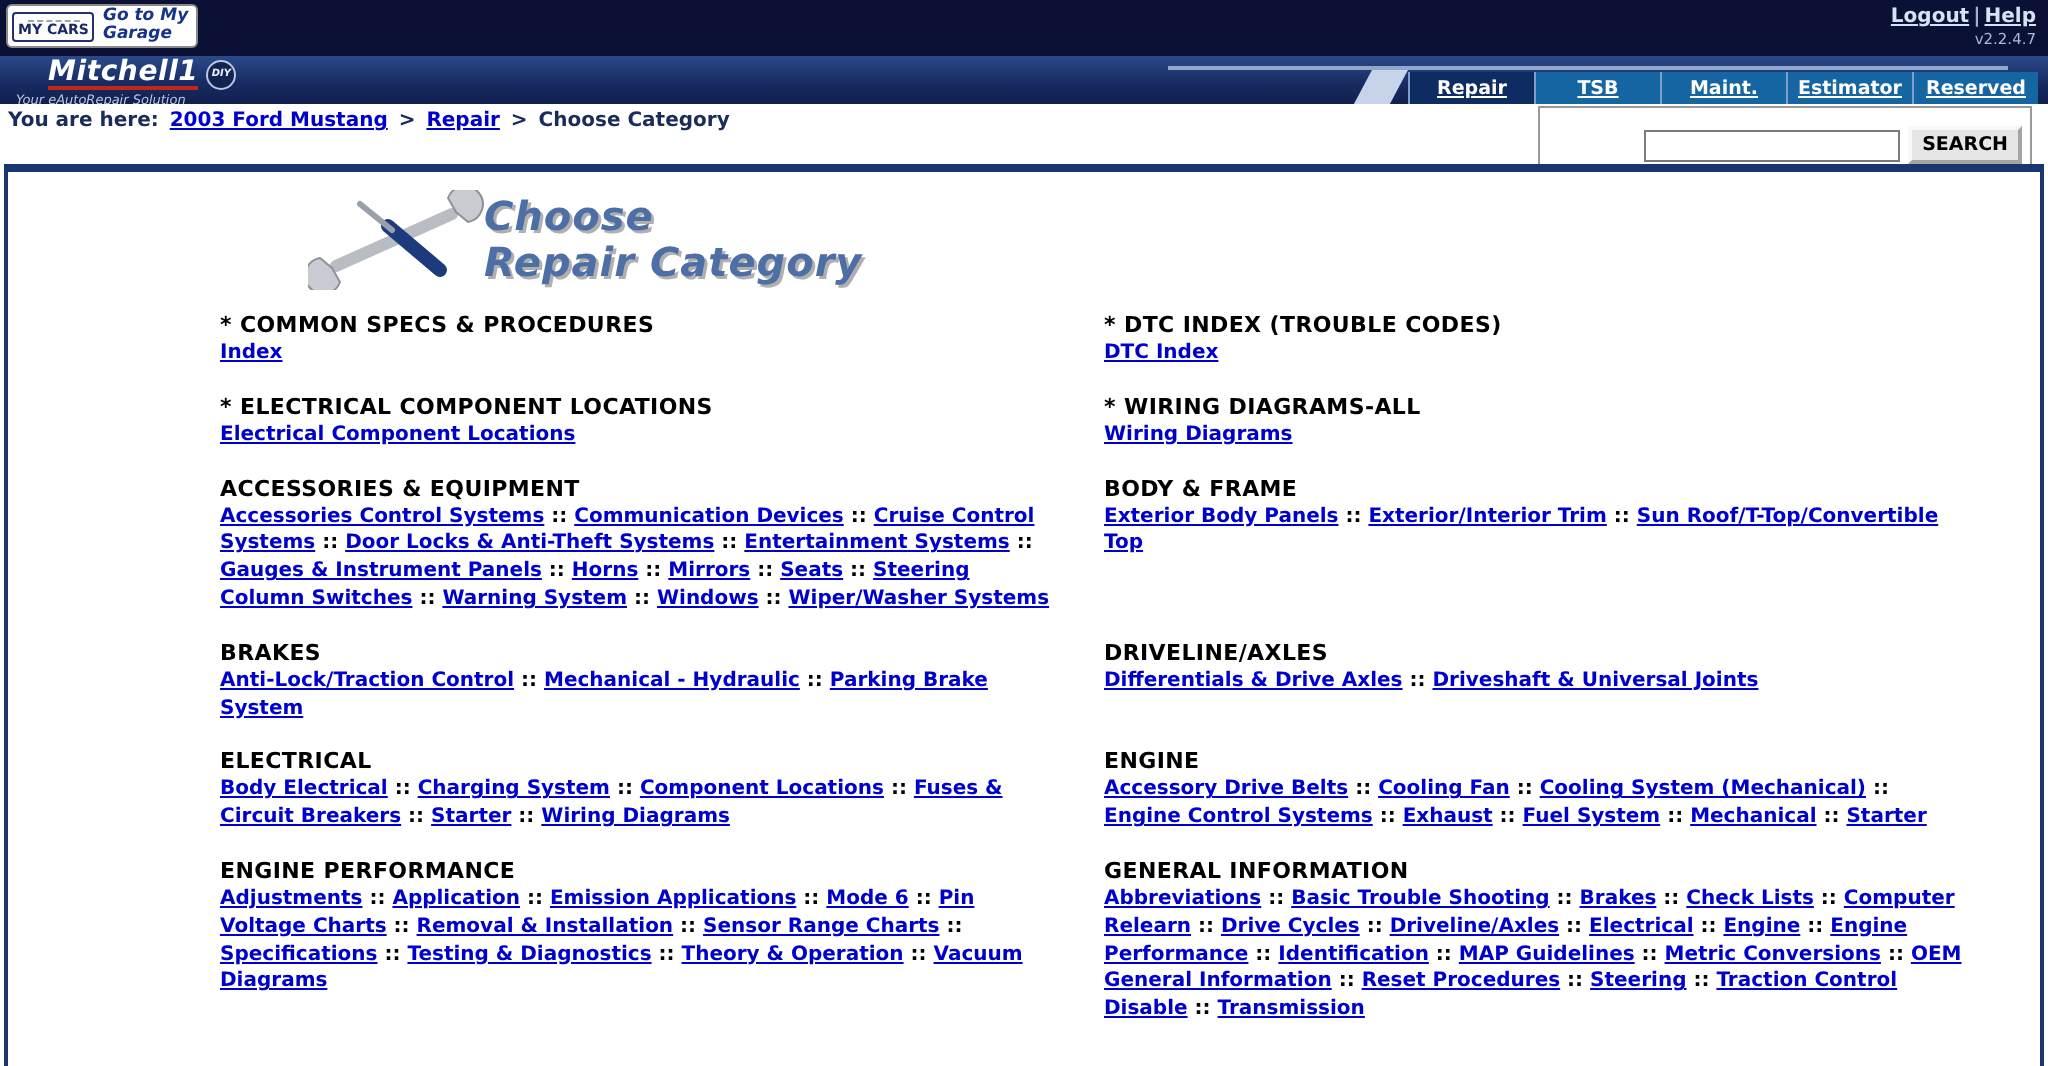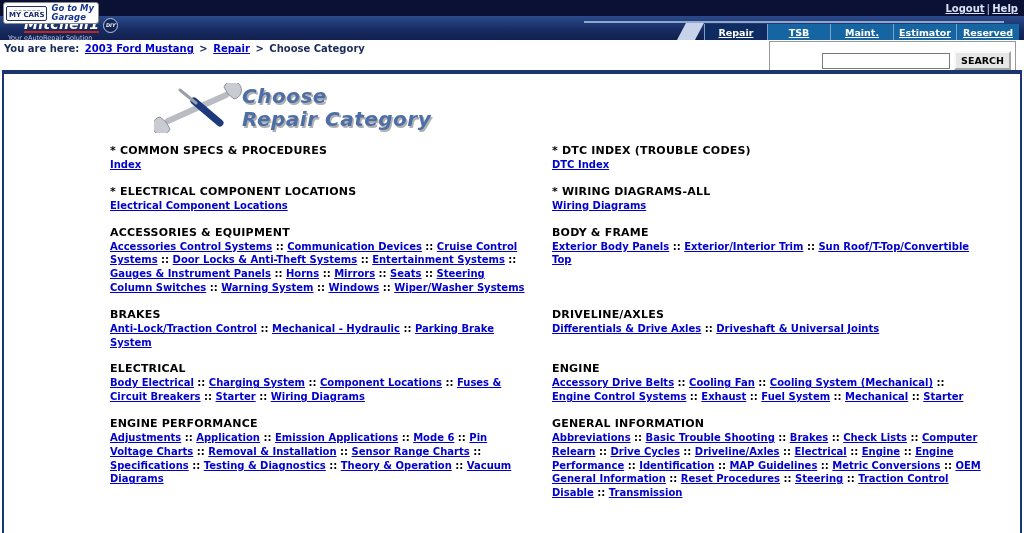--- a/index.html
+++ b/index.html
@@ -1,20 +1,20 @@
 <!DOCTYPE html>
 <html><head>
 <meta charset="utf-8">
 <style>
   * { margin:0; padding:0; box-sizing:border-box; }
   html,body { width:1024px; height:533px; overflow:hidden; background:#fff;
     font-family:"DejaVu Sans","Liberation Sans",sans-serif; }
 
   
-  .topbar { position:relative; height:16px; background:#0a1134;padding-left:43px; }
+  .topbar { position:relative; height:28px; background:#0a1134;padding-left:43px; }
   .garage-box { position:absolute; left:3px; top:2px; height:22px; background:#fff;
     border:1px solid #8a8a8a; border-radius:3px; display:flex; align-items:center;
     padding:1px 4px 1px 2px; gap:4px; cursor:pointer; z-index:5; }
   .plate { border:1px solid #24306b; border-radius:2px; background:#fdfdfd; padding:0 2px;
     display:flex; flex-direction:column; align-items:center; }
   .plate .plate-strip { width:26px; height:3px; border-bottom:1px dashed #9aa; margin-top:1px; }
   .plate .plate-text { font-size:7px; font-weight:bold; color:#1b2a66; letter-spacing:0; line-height:9px; }
   .garage-label { font-size:8.5px; font-weight:bold; font-style:italic; color:#17348c; line-height:9px; white-space:pre-line; }
   .top-right { position:absolute; right:6px; top:3px; text-align:right; }
   .top-links { font-size:10px; font-weight:bold; color:#d7e2f6; }
@@ -25,21 +25,21 @@
   
   .logobar { position:relative; height:24px;
     background:linear-gradient(180deg,#2b4a8b 0%,#182c63 55%,#101f4e 100%); }
   .logo { position:absolute; left:8px; top:1px; }
   .logo-main { display:flex; align-items:center; gap:4px;margin-left:16px; }
   .logo-text { font-size:14px; font-weight:bold; font-style:italic; color:#fff; letter-spacing:0.3px;
     border-bottom:2px solid #c3241c; line-height:14px; padding-bottom:0; }
   .logo-badge { width:15px; height:15px; border-radius:50%; background:#132451; border:1px solid #b9c6e4;
     color:#e8eefc; font-size:5px; font-weight:bold; font-style:italic;
     display:flex; align-items:center; justify-content:center; }
-  .logo-tagline { font-size:6.5px; color:#b9c6e4; margin-top:1px; }
+  .logo-tagline { font-size:6.5px; color:#b9c6e4; font-style:italic; margin-top:1px; }
   .tabbar { position:absolute; right:5px; bottom:0; display:flex; height:16px; }
   .tabbar::before { content:""; position:absolute; left:-22px; top:-3px; width:18px; height:19px;
     background:#c6d3e8; transform:skewX(-28deg); }
   .tabbar::after { content:""; position:absolute; left:-120px; top:-3px; width:420px; height:2px; background:#8fa8cc; }
   .tab { width:63px; background:#1565a3; border-left:1px solid #7ea0c8; display:flex;
     align-items:center; justify-content:center; cursor:pointer; }
   .tab span { font-size:9.5px; font-weight:bold; color:#fff; text-decoration:underline; }
   .tab.active { background:#0e2c62; }
 
   

